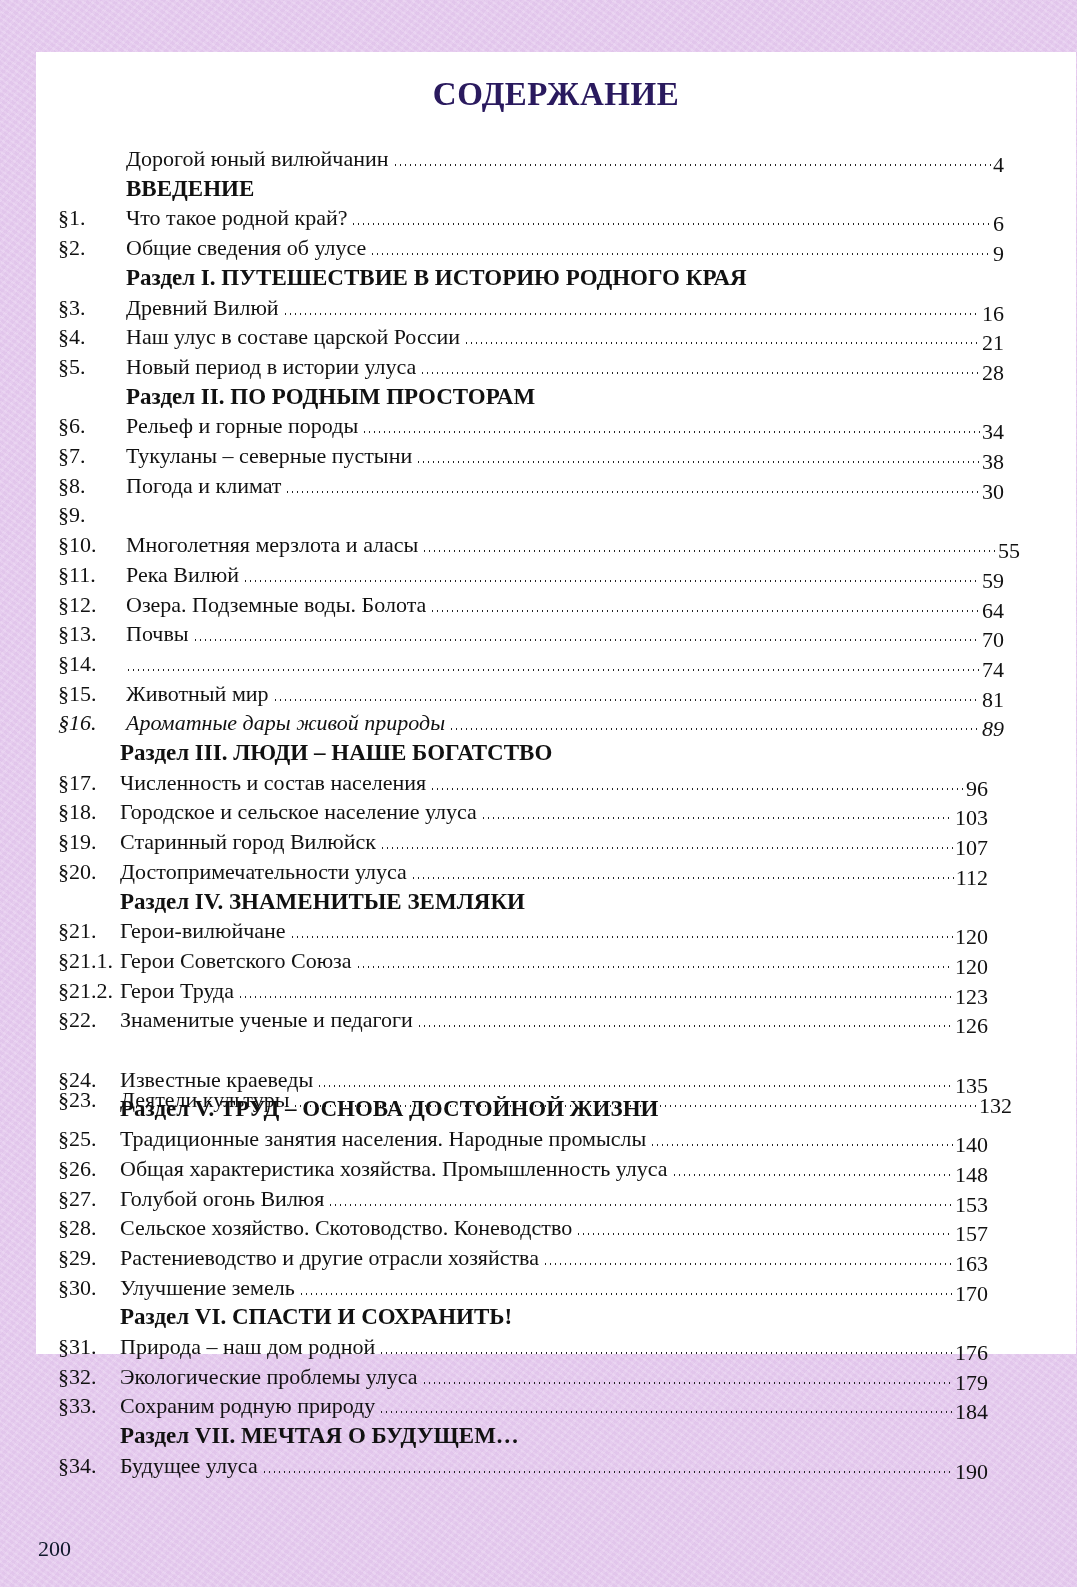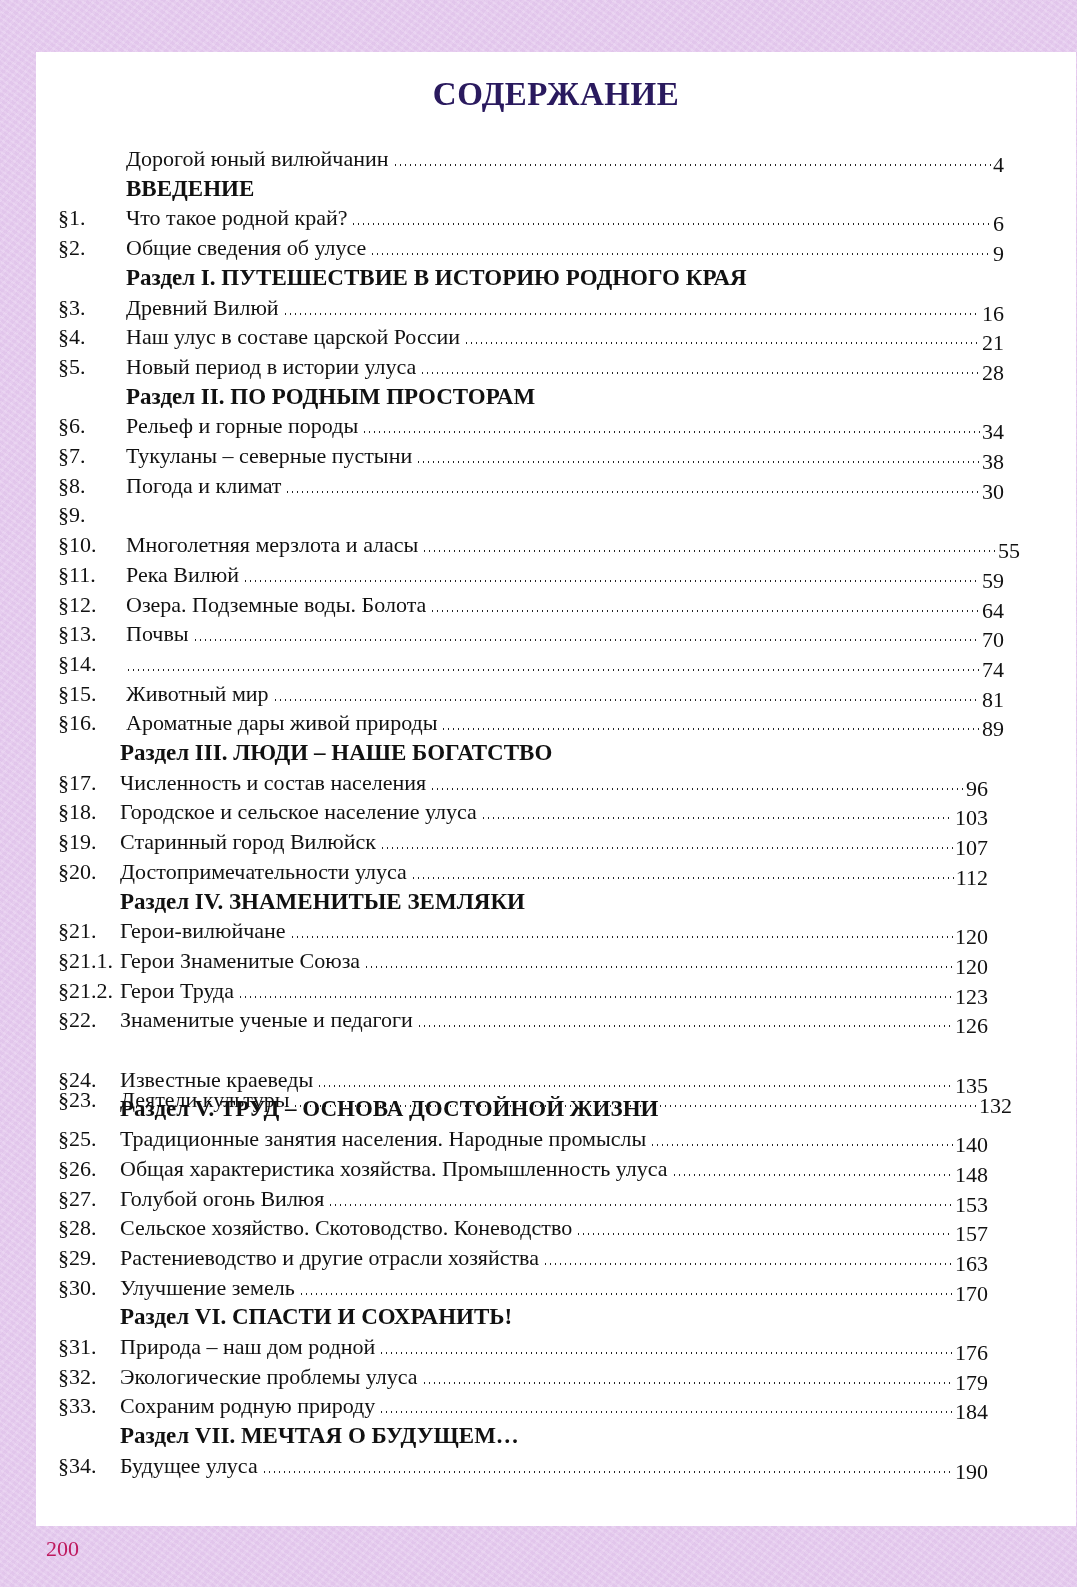--- a/index.html
+++ b/index.html
@@ -6,21 +6,21 @@
   body {
     width: 1077px; height: 1587px; position: relative; overflow: hidden;
     background: #e6ccef;
     background-image:
       repeating-linear-gradient(35deg, rgba(255,255,255,0.10) 0 2px, rgba(200,160,215,0.08) 2px 5px),
       repeating-linear-gradient(-50deg, rgba(255,255,255,0.07) 0 3px, rgba(190,150,205,0.06) 3px 7px);
     font-family: "Liberation Serif", "DejaVu Serif", serif;
     color: #111;
   }
   .sheet {
-    position: absolute; left: 36px; top: 52px; width: 1040px; height: 1474px;
+    position: absolute; left: 36px; top: 52px; width: 1040px; height: 1302px;
     background: #ffffff;
   }
   .title {
     position: absolute; left: 0; right: 0; top: 24px; text-align: center;
     font-weight: bold; font-size: 33px; letter-spacing: 0.5px;
     color: #2a1a5e;
   }
   .toc { position: absolute; left: 0; top: 92px; width: 1040px; }
   .row {
     position: absolute; left: 0; width: 1040px; height: 30px;
@@ -38,21 +38,21 @@
     background-image: radial-gradient(circle, #222 0.9px, transparent 1.1px);
     background-size: 5px 2px; background-repeat: repeat-x;
   }
   .page { flex: 0 0 auto; padding-left: 2px; position: relative; top: 6px; }
   .heading {
     position: absolute; left: 90px; top: 0; white-space: nowrap;
     font-weight: bold; font-size: 23px; line-height: 30px;
   }
   .heading.shift { left: 84px; }
   .folio {
-    position: absolute; left: 46px; top: 1536px; font-size: 22px; color: #be185d;
+    position: absolute; left: 38px; top: 1536px; font-size: 22px; color: #0f172a;
   }
 </style>
 </head>
 <body>
 
 <div class="sheet">
   <div class="title">СОДЕРЖАНИЕ</div>
   <div class="toc" id="toc">
       <div class="row" style="top: 0px;">
         <span class="num"></span>
@@ -178,21 +178,21 @@
         </div>
       </div>
       <div class="row" style="top: 534.6px;">
         <span class="num">§15.</span>
         <div class="entry">
           <span class="entry-title">Животный мир</span>
           <span class="leader"></span>
           <span class="page">81</span>
         </div>
       </div>
-      <div class="row" style="top: 564.3px;">
+      <div class="row" style="top: 564.3px; font-style: italic;">
         <span class="num">§16.</span>
         <div class="entry">
           <span class="entry-title">Ароматные дары живой природы</span>
           <span class="leader"></span>
           <span class="page">89</span>
         </div>
       </div>
       <div class="row" style="top: 594px;">
         <span class="heading shift">Раздел III. ЛЮДИ – НАШЕ БОГАТСТВО</span>
       </div>
@@ -235,21 +235,21 @@
         <span class="num">§21.</span>
         <div class="entry shift">
           <span class="entry-title">Герои-вилюйчане</span>
           <span class="leader"></span>
           <span class="page">120</span>
         </div>
       </div>
       <div class="row" style="top: 801.9px;">
         <span class="num">§21.1.</span>
         <div class="entry shift">
-          <span class="entry-title">Герои Знаменитые Союза</span>
+          <span class="entry-title">Герои Советского Союза</span>
           <span class="leader"></span>
           <span class="page">120</span>
         </div>
       </div>
       <div class="row" style="top: 831.6px;">
         <span class="num">§21.2.</span>
         <div class="entry shift">
           <span class="entry-title">Герои Труда</span>
           <span class="leader"></span>
           <span class="page">123</span>

